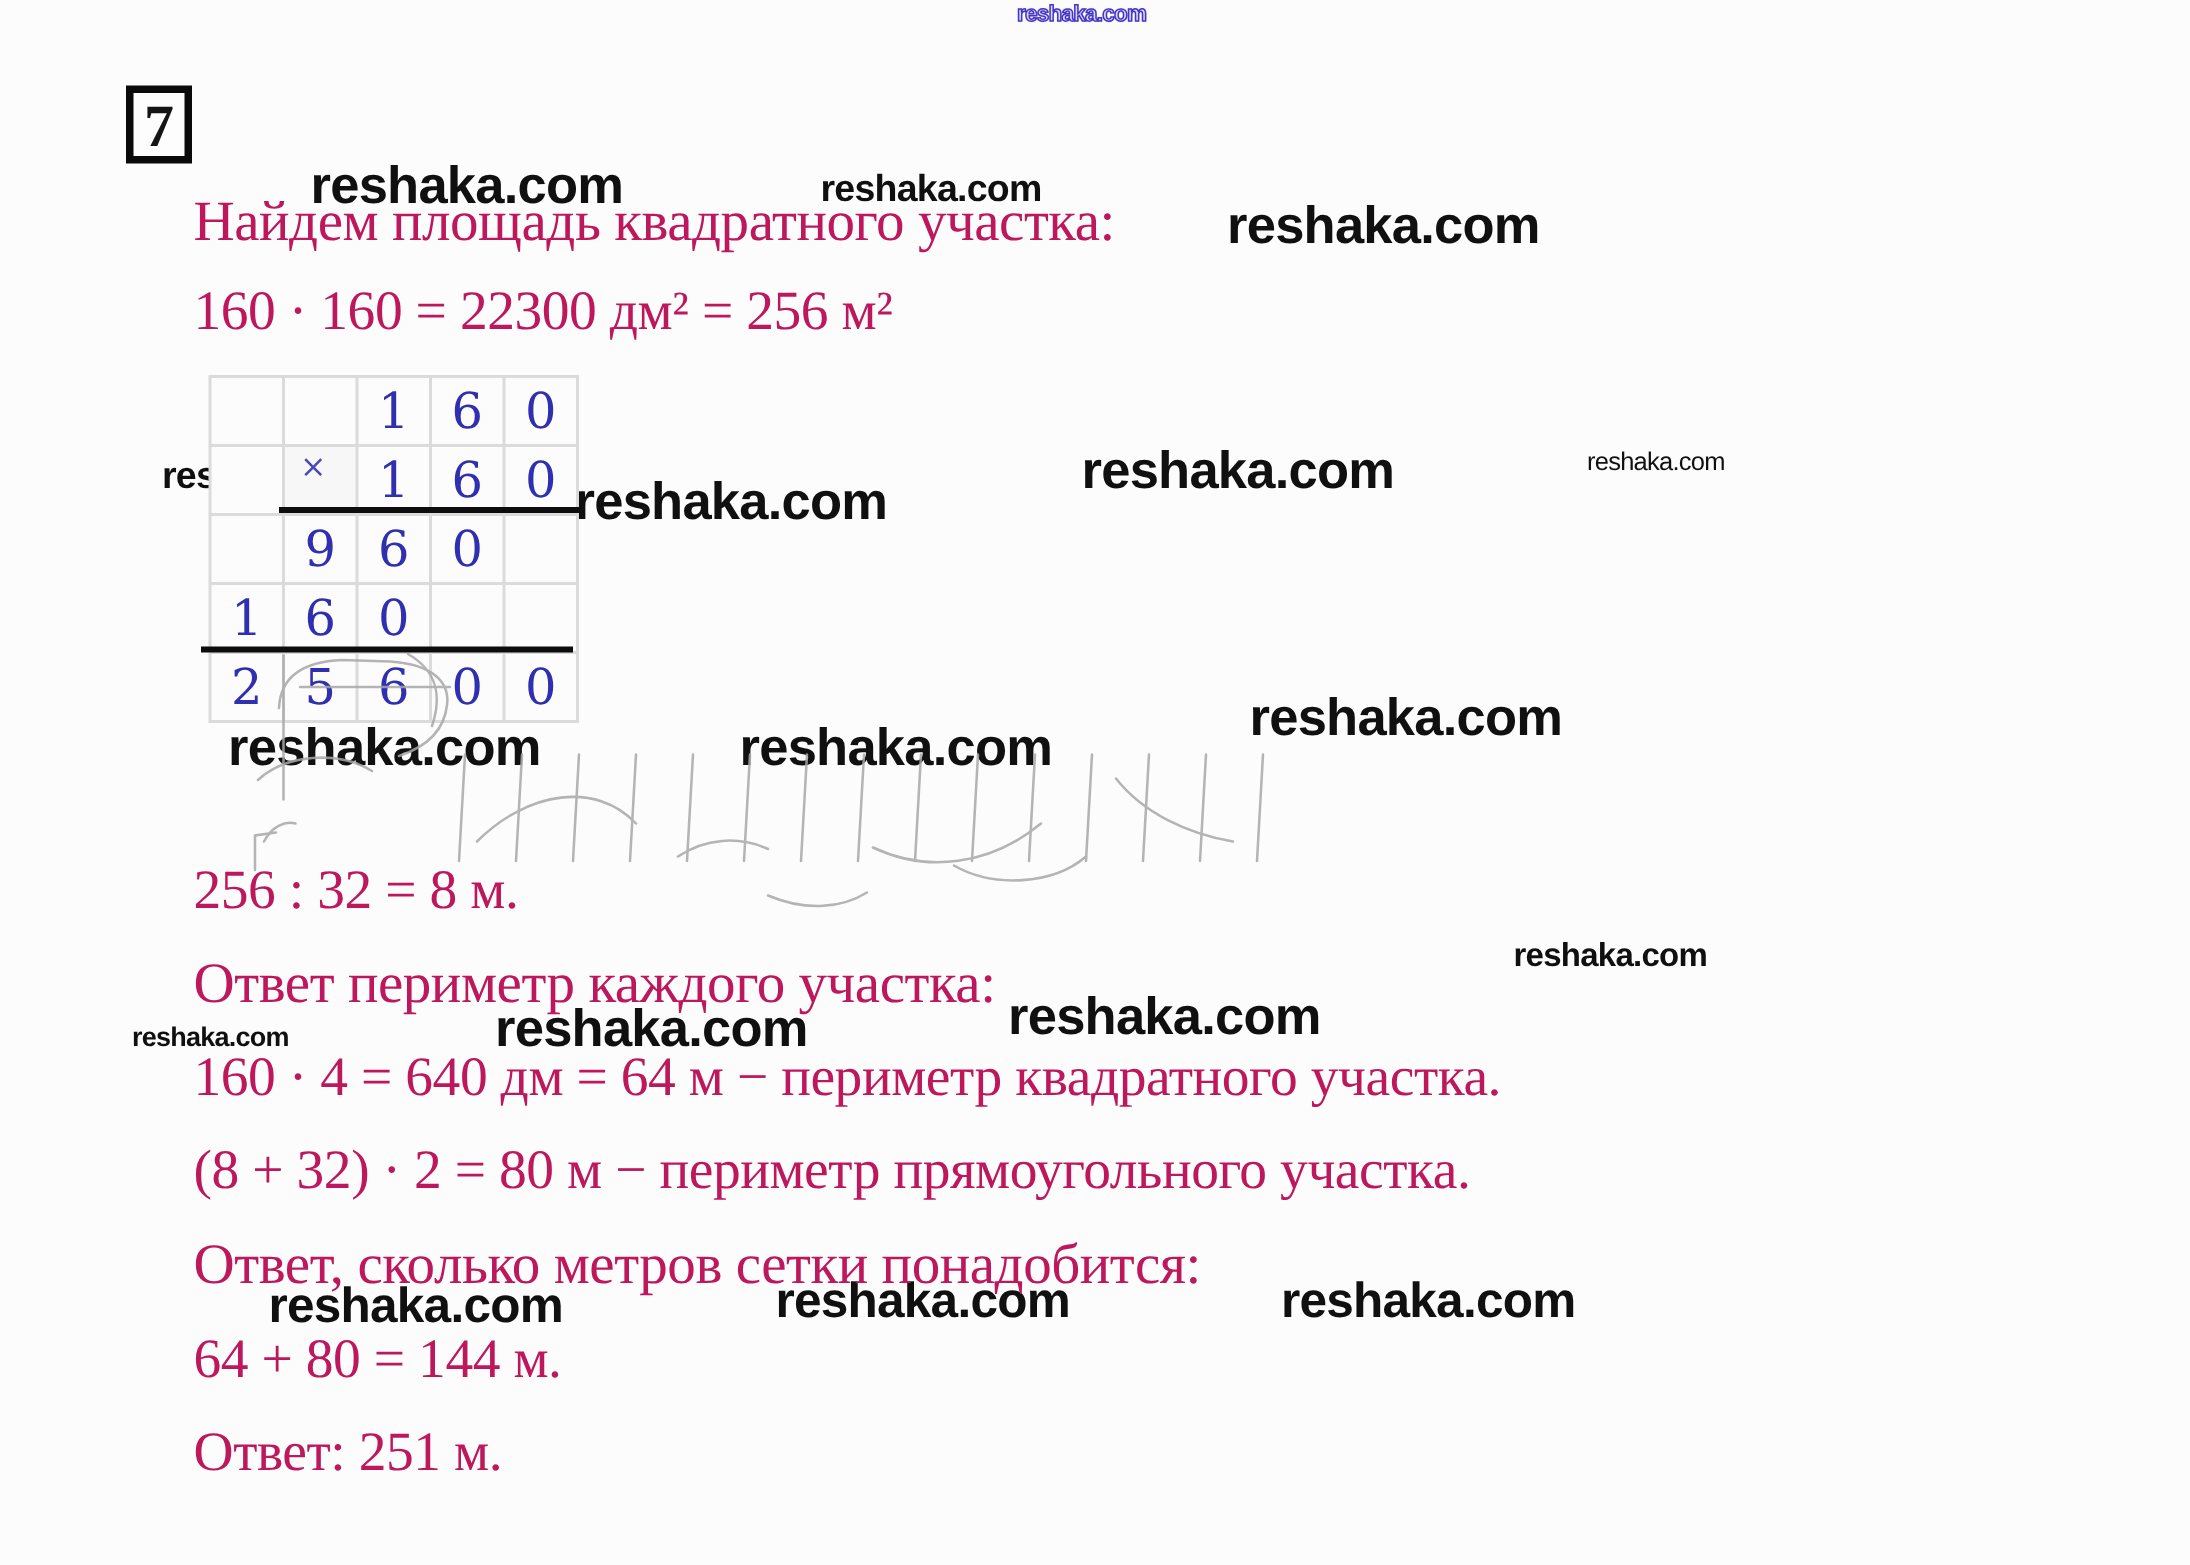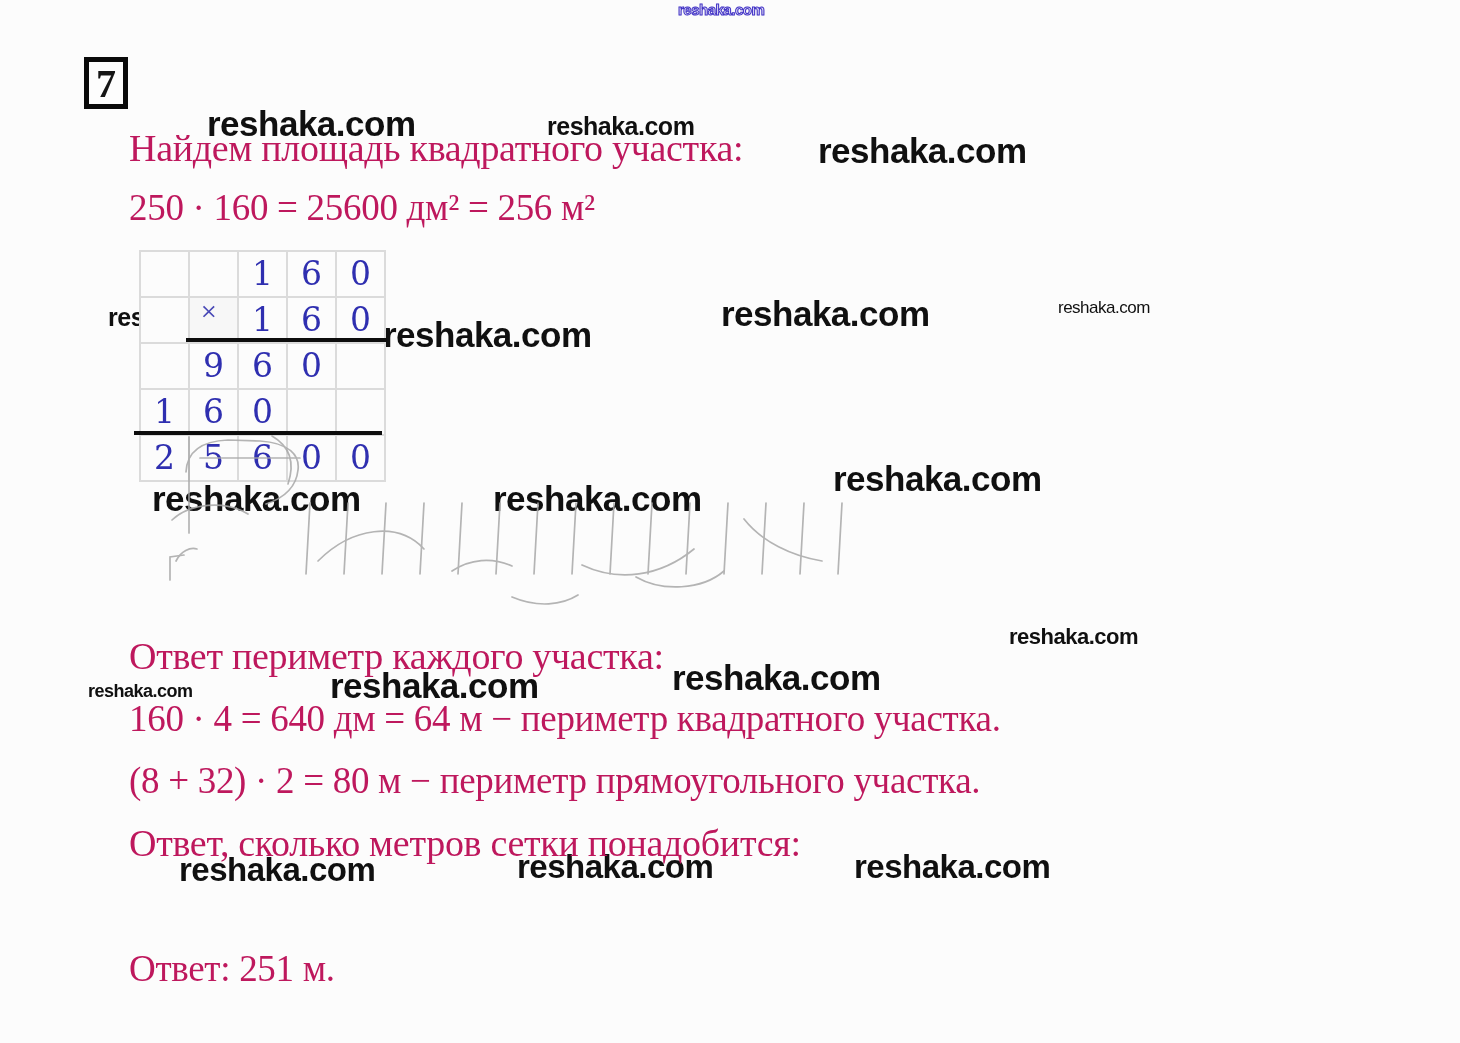--- a/index.html
+++ b/index.html
@@ -101,21 +101,21 @@
       <div class="wm" style="left: 88px; top: 682px; font-size: 18px; font-weight: 600;">reshaka.com</div>
       <div class="wm" style="left: 330px; top: 668px; font-size: 35px; font-weight: 700;">reshaka.com</div>
       <div class="wm" style="left: 672px; top: 660px; font-size: 35px; font-weight: 700;">reshaka.com</div>
       <div class="wm" style="left: 179px; top: 853px; font-size: 33px; font-weight: 700;">reshaka.com</div>
       <div class="wm" style="left: 517px; top: 850px; font-size: 33px; font-weight: 700;">reshaka.com</div>
       <div class="wm" style="left: 854px; top: 850px; font-size: 33px; font-weight: 700;">reshaka.com</div>
     </div>
 
   <div class="tline heading" style="top:126px">Найдем площадь квадратного участка:</div>
 
-  <div class="tline formula" style="top:186px">250 · 160 = 25600 дм² = 256 м²</div>
+  <div class="tline formula" style="top:186px">160 · 160 = 22300 дм² = 256 м²</div>
 
   <div id="mult-grid" style="color: rgb(47, 47, 176);">
       <div class="cell"></div>
       <div class="cell"></div>
       <div class="cell">1</div>
       <div class="cell">6</div>
       <div class="cell">0</div>
       <div class="cell"></div>
       <div class="cell op">×</div>
       <div class="cell">1</div>
@@ -134,29 +134,31 @@
       <div class="cell">2</div>
       <div class="cell">5</div>
       <div class="cell">6</div>
       <div class="cell">0</div>
       <div class="cell">0</div>
     </div>
   <div class="grid-rule" id="grid-rule-1"></div>
   <div class="grid-rule" id="grid-rule-2"></div>
 
 
+  <div class="tline formula" style="top:572px">256 : 32 = 8 м.</div>
 
   <div class="tline heading" style="top:634px">Ответ периметр каждого участка:</div>
 
   <div class="tline formula" style="top:697px">160 · 4 = 640 дм = 64 м − периметр квадратного участка.</div>
 
   <div class="tline formula" style="top:759px">(8 + 32) · 2 = 80 м − периметр прямоугольного участка.</div>
 
   <div class="tline heading" style="top:821px">Ответ, сколько метров сетки понадобится:</div>
 
+  <div class="tline formula" style="top:885px">64 + 80 = 144 м.</div>
 
   <div class="tline formula" style="top:947px">Ответ: 251 м.</div>
 
   <svg id="pencil" width="1460" height="1043" viewBox="0 0 1460 1043">
     <g fill="none" stroke="#a8a8a8" stroke-width="1.7" opacity="0.85" stroke-linecap="round">
 
       <path d="M189,437 L189,533"></path>
       <path d="M186,472 C187,450 204,441 228,440 L260,441 C289,443 300,455 298,470 C296,489 281,499 266,504"></path>
       <path d="M272,436 C291,447 295,463 288,484"></path>
       <path d="M200,458 L300,458"></path>

